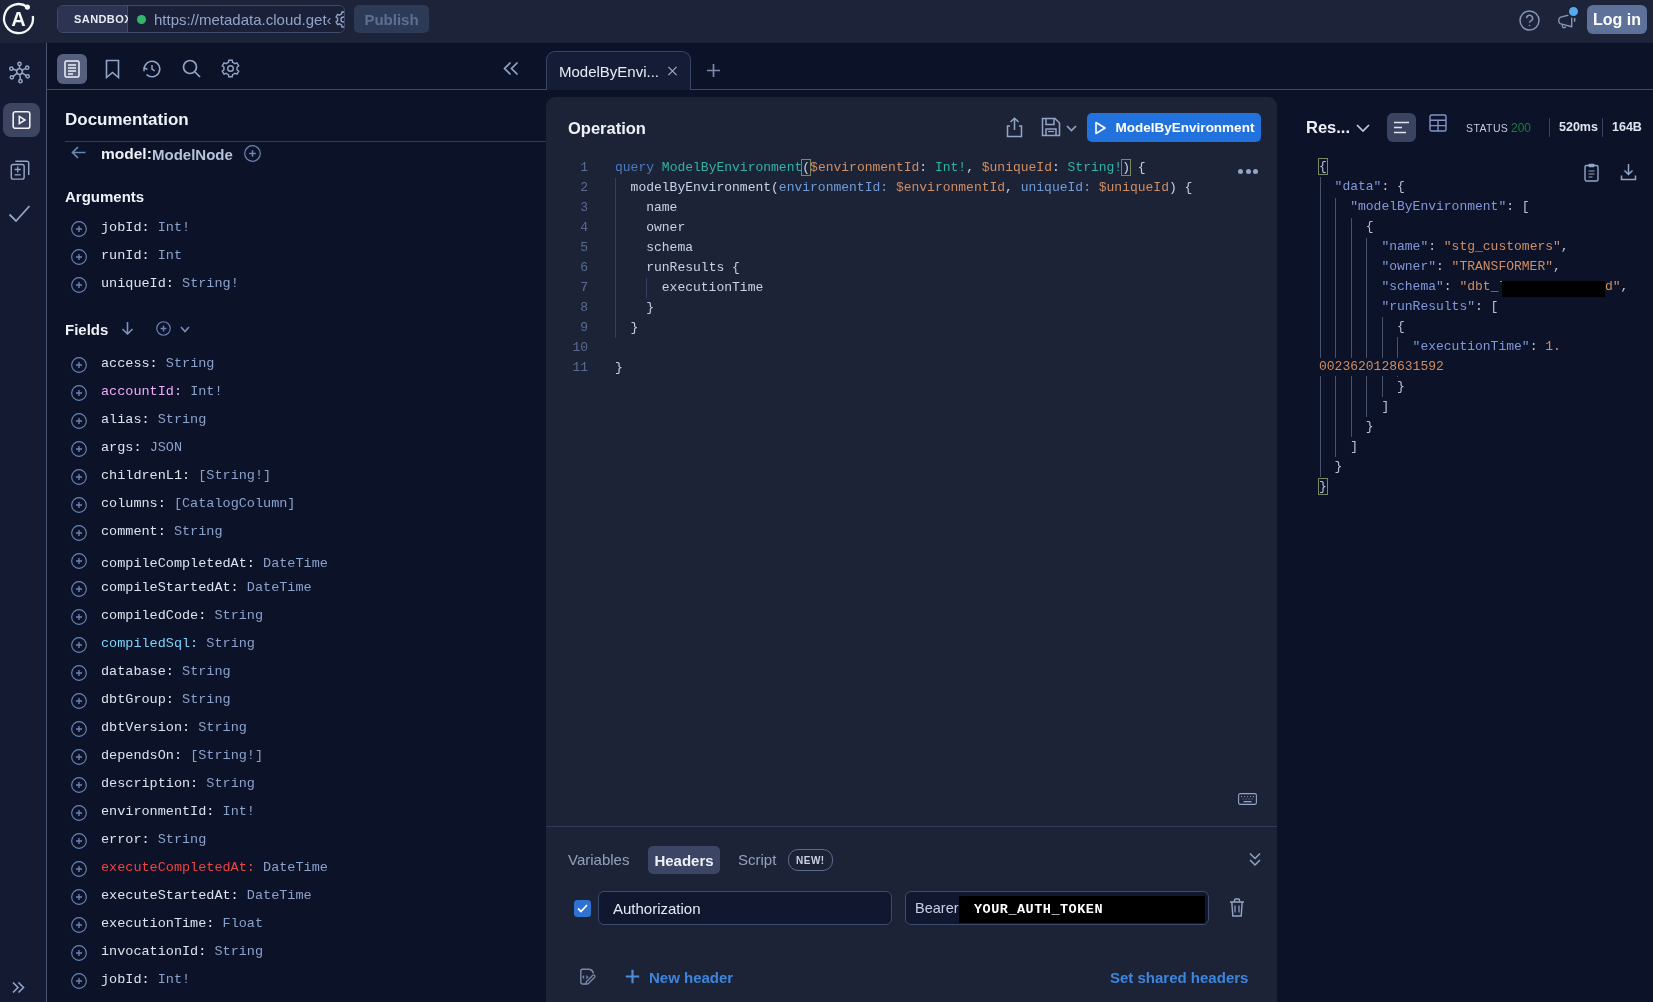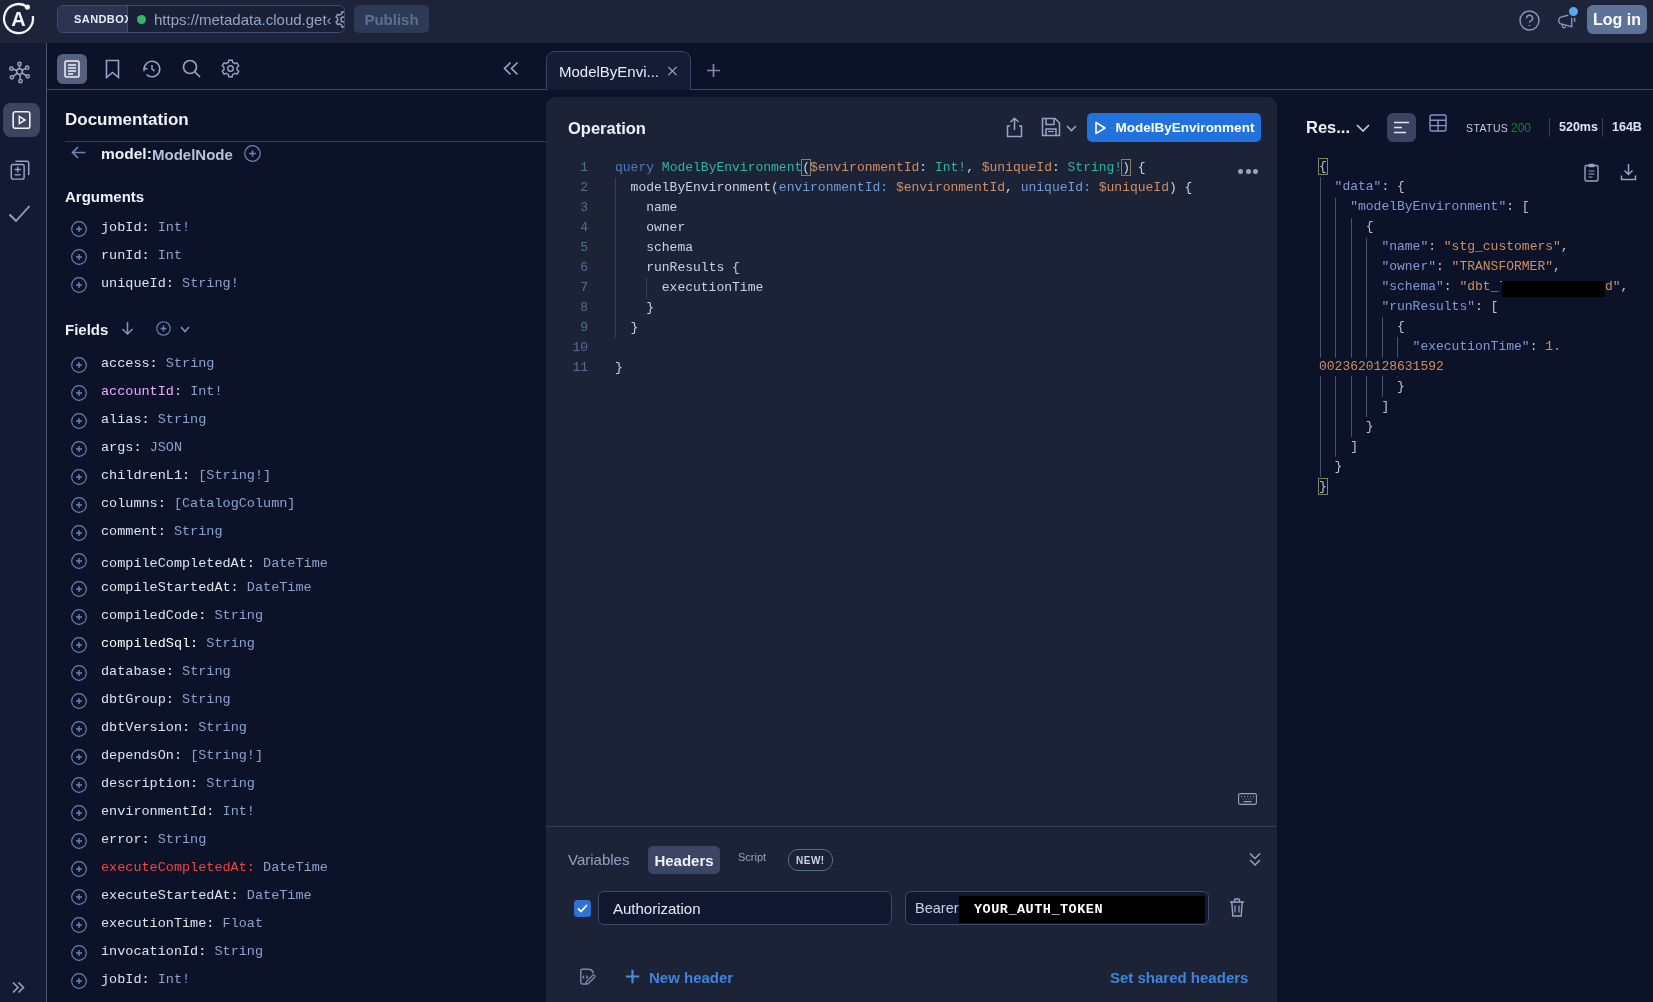--- a/index.html
+++ b/index.html
@@ -216,21 +216,21 @@
 <div class="abs mono" style="left:101px;top:580px;font-size:13.5px;"><span style="color:#dce3ef;">compileStartedAt:</span> <span style="color:#8ba2cc;">DateTime</span></div>
 <svg class="abs" style="left:71px;top:609px;" width="16" height="16" viewBox="0 0 17 17" fill="none" stroke="#6b85b8" stroke-width="1.2">
     <circle cx="8.5" cy="8.5" r="7.8"></circle>
     <path d="M8.5 5.3 V11.7 M5.3 8.5 H11.7" stroke-width="1.4"></path>
   </svg>
 <div class="abs mono" style="left:101px;top:608px;font-size:13.5px;"><span style="color:#dce3ef;">compiledCode:</span> <span style="color:#8ba2cc;">String</span></div>
 <svg class="abs" style="left:71px;top:637px;" width="16" height="16" viewBox="0 0 17 17" fill="none" stroke="#6b85b8" stroke-width="1.2">
     <circle cx="8.5" cy="8.5" r="7.8"></circle>
     <path d="M8.5 5.3 V11.7 M5.3 8.5 H11.7" stroke-width="1.4"></path>
   </svg>
-<div class="abs mono" style="left:101px;top:636px;font-size:13.5px;"><span style="color:#ffffff;">compiledSql:</span> <span style="color:#8ba2cc;">String</span></div>
+<div class="abs mono" style="left:101px;top:636px;font-size:13.5px;"><span style="color:#7dd3fc;">compiledSql:</span> <span style="color:#8ba2cc;">String</span></div>
 <svg class="abs" style="left:71px;top:665px;" width="16" height="16" viewBox="0 0 17 17" fill="none" stroke="#6b85b8" stroke-width="1.2">
     <circle cx="8.5" cy="8.5" r="7.8"></circle>
     <path d="M8.5 5.3 V11.7 M5.3 8.5 H11.7" stroke-width="1.4"></path>
   </svg>
 <div class="abs mono" style="left:101px;top:664px;font-size:13.5px;"><span style="color:#dce3ef;">database:</span> <span style="color:#8ba2cc;">String</span></div>
 <svg class="abs" style="left:71px;top:693px;" width="16" height="16" viewBox="0 0 17 17" fill="none" stroke="#6b85b8" stroke-width="1.2">
     <circle cx="8.5" cy="8.5" r="7.8"></circle>
     <path d="M8.5 5.3 V11.7 M5.3 8.5 H11.7" stroke-width="1.4"></path>
   </svg>
 <div class="abs mono" style="left:101px;top:692px;font-size:13.5px;"><span style="color:#dce3ef;">dbtGroup:</span> <span style="color:#8ba2cc;">String</span></div>
@@ -347,21 +347,21 @@
   </div>
 <svg class="abs" style="left:1238px;top:793px;" width="19" height="12" viewBox="0 0 19 12" fill="none" stroke="#93a5c6" stroke-width="1.1">
 <rect x="0.6" y="0.6" width="17.8" height="10.8" rx="1.6"></rect>
     <path d="M3.2 3.6 h0.9 M6.2 3.6 h0.9 M9.2 3.6 h0.9 M12.2 3.6 h0.9 M15 3.6 h0.9 M4.6 6 h0.9 M7.6 6 h0.9 M10.6 6 h0.9 M13.6 6 h0.9 M5.5 8.7 h8" stroke-width="1.2"></path>
   </svg>
 <div class="abs" style="left:546px;top:826px;width:731px;height:1px;background:#323c5a;"></div>
 <div class="abs" style="left:568px;top:851px;font-size:15px;color:#93a1c0;">Variables</div>
 <div class="abs" style="left:648px;top:846px;width:72px;height:28px;background:#3c4564;border-radius:5px;display:flex;align-items:center;justify-content:center;">
     <span style="font-size:15px;font-weight:bold;color:#eef1f7;">Headers</span>
   </div>
-<div class="abs" style="left:738px;top:851px;font-size:11px;color:#93a1c0;">Script</div>
+<div class="abs" style="left:738px;top:851px;font-size:15px;color:#93a1c0;">Script</div>
 <div class="abs" style="left:788px;top:849px;height:22px;padding:0 7px;border:1px solid #5a6a8e;border-radius:10px;display:flex;align-items:center;">
     <span style="font-size:10px;font-weight:bold;letter-spacing:.5px;color:#c8d2e4;">NEW!</span>
   </div>
 <svg class="abs" style="left:1248px;top:852px;" width="14" height="15" viewBox="0 0 14 15" fill="none" stroke="#93a5c6" stroke-width="1.5">
     <path d="M2 1.5 L7 6.5 L12 1.5 M2 8 L7 13 L12 8"></path>
   </svg>
 <div class="abs" style="left:574px;top:900px;width:17px;height:17px;background:#2e72d2;border-radius:3.5px;display:flex;align-items:center;justify-content:center;">
 <svg width="11" height="9" viewBox="0 0 11 9" fill="none" stroke="#fff" stroke-width="1.8">
       <path d="M1 4.5 L4 7.5 L10 1"></path>
     </svg>

